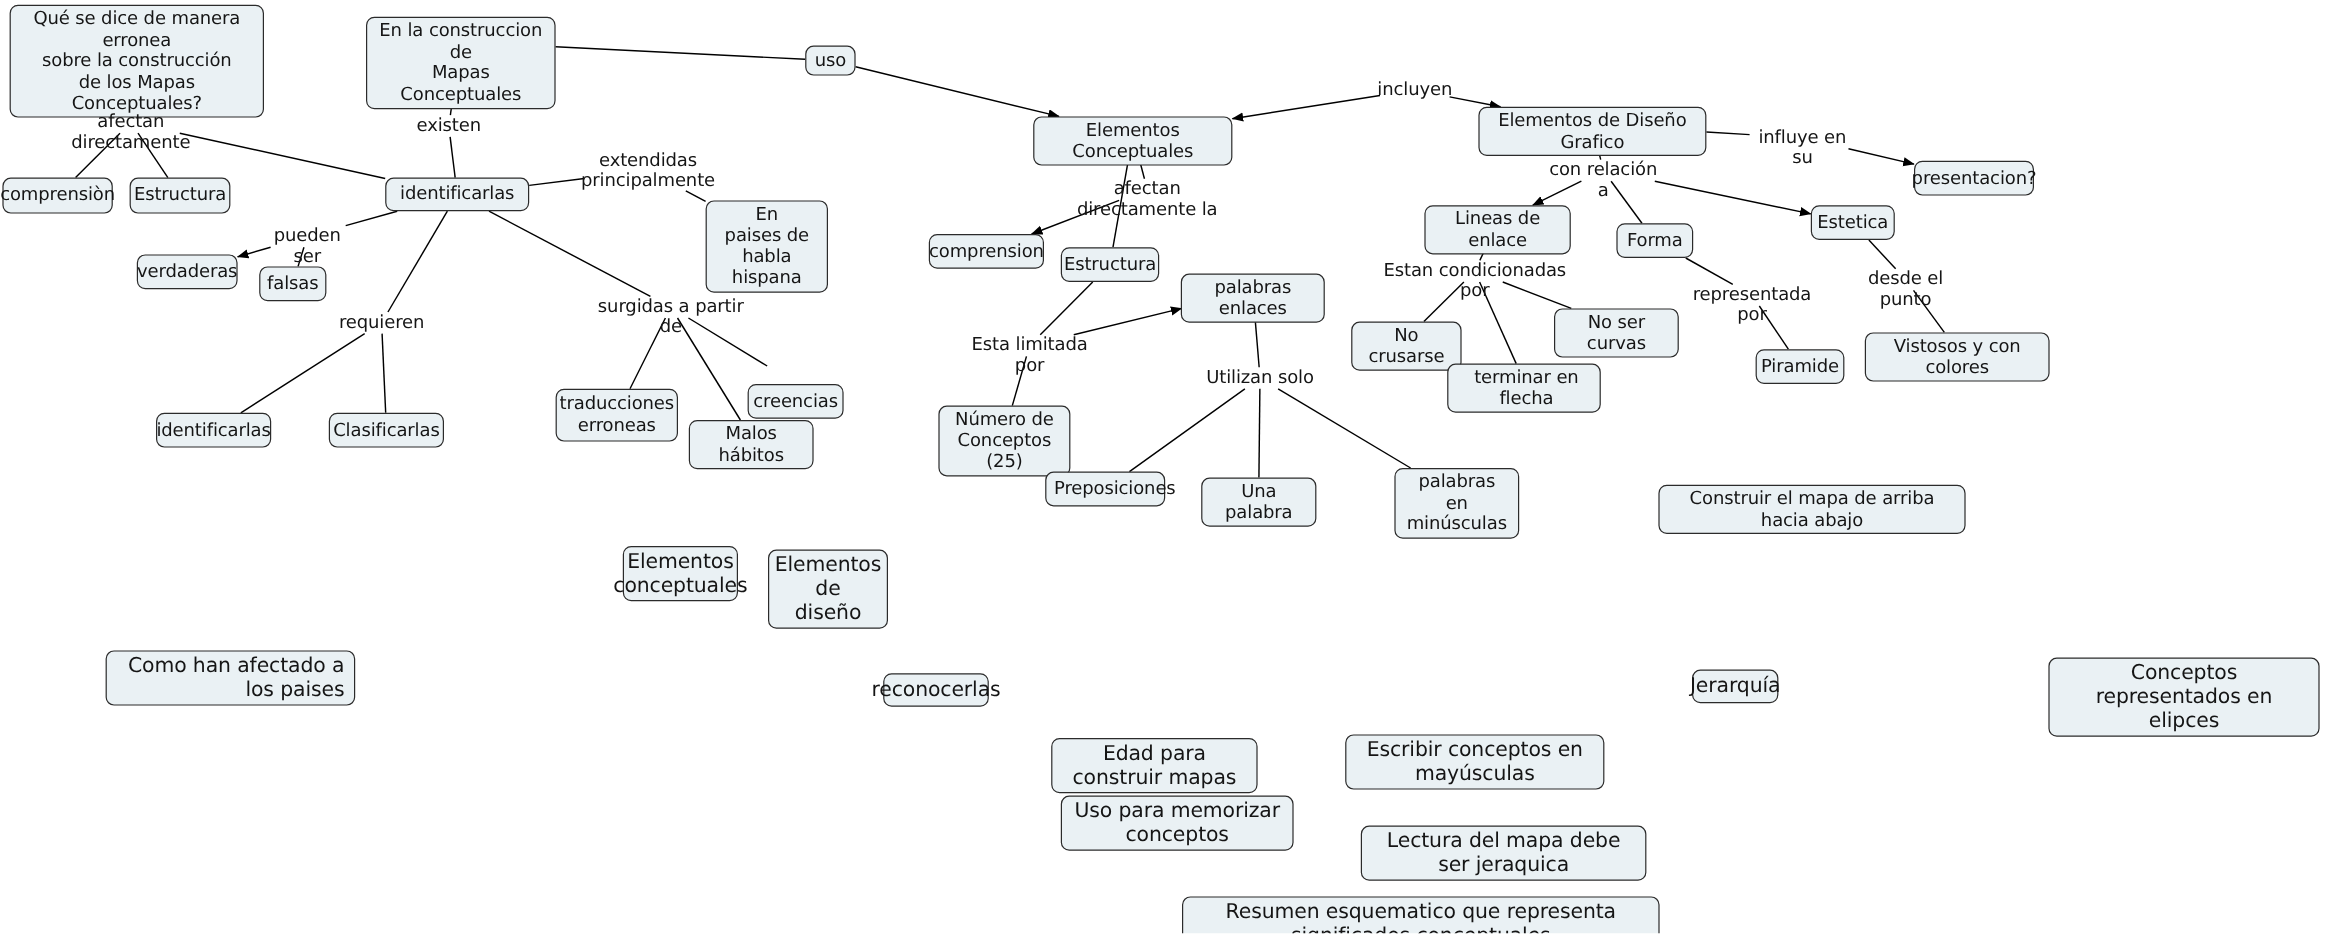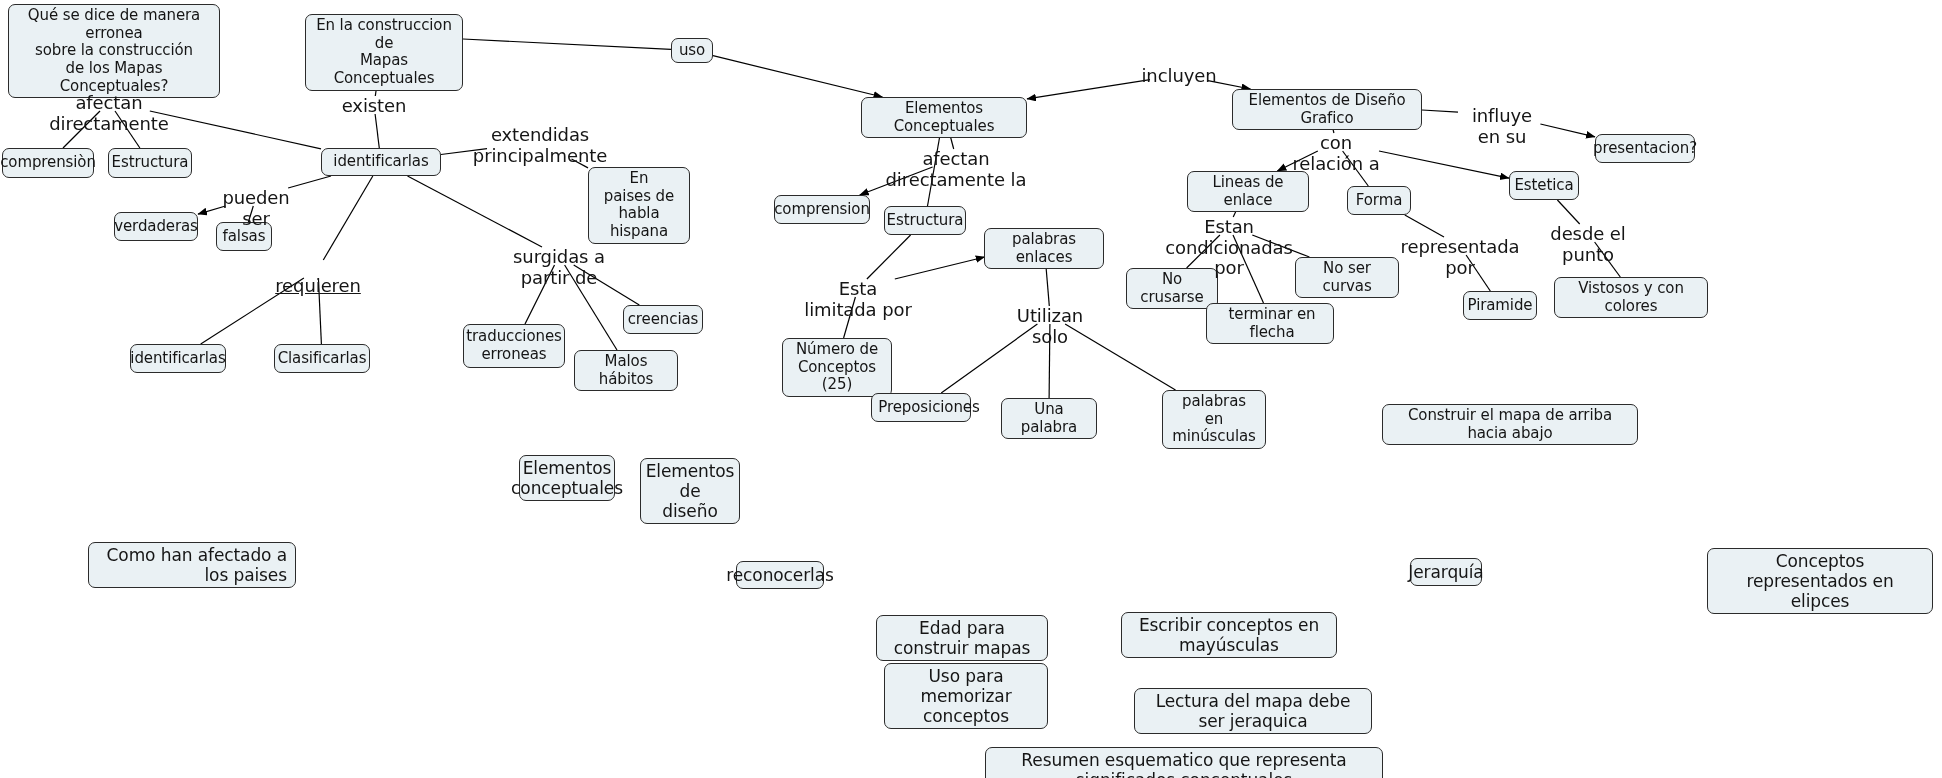--- a/index.html
+++ b/index.html
@@ -45,21 +45,21 @@
   }
   .linklabel {
     position: absolute;
     box-sizing: border-box;
     color: #151515;
     background: transparent;
     border: none;
     text-align: center;
     line-height: 1.15;
     white-space: pre-line;
-    font-size: 18px;
+    font-size: 15px;
     letter-spacing: -0.1px;
     display: flex;
     align-items: center;
     justify-content: center;
   }
   .node.tiny { font-size: 17px; }
 </style>
 </head>
 <body>
 
@@ -131,21 +131,21 @@
       <div class="node" style="left: 114px; top: 212px; width: 84px; min-height: 29px;">verdaderas</div>
       <div class="node" style="left: 216px; top: 222px; width: 56px; min-height: 29px;">falsas</div>
       <div class="node" style="left: 588px; top: 167px; width: 102px; min-height: 57px;">En
 paises de
 habla hispana</div>
       <div class="node" style="left: 130px; top: 344px; width: 96px; min-height: 29px;">identificarlas</div>
       <div class="node" style="left: 274px; top: 344px; width: 96px; min-height: 29px;">Clasificarlas</div>
       <div class="node" style="left: 463px; top: 324px; width: 102px; min-height: 44px;">traducciones
 erroneas</div>
       <div class="node" style="left: 574px; top: 350px; width: 104px; min-height: 29px;">Malos hábitos</div>
-      <div class="node" style="left: 623px; top: 305px; width: 80px; min-height: 29px;">creencias</div>
+      <div class="node" style="left: 623px; top: 320px; width: 80px; min-height: 29px;">creencias</div>
       <div class="node" style="left: 861px; top: 97px; width: 166px; min-height: 30px;">Elementos Conceptuales</div>
       <div class="node" style="left: 1232px; top: 89px; width: 190px; min-height: 30px;">Elementos de Diseño Grafico</div>
       <div class="node" style="left: 1595px; top: 134px; width: 100px; min-height: 29px;">presentacion?</div>
       <div class="node" style="left: 774px; top: 195px; width: 96px; min-height: 29px;">comprension</div>
       <div class="node" style="left: 884px; top: 206px; width: 82px; min-height: 29px;">Estructura</div>
       <div class="node" style="left: 984px; top: 228px; width: 120px; min-height: 29px;">palabras enlaces</div>
       <div class="node" style="left: 782px; top: 338px; width: 110px; min-height: 46px;">Número de
 Conceptos (25)</div>
       <div class="node" style="left: 871px; top: 393px; width: 100px; min-height: 29px; padding-left: 24px;">Preposiciones</div>
       <div class="node" style="left: 1001px; top: 398px; width: 96px; min-height: 29px;">Una  palabra</div>
@@ -163,31 +163,31 @@
       <div class="node tiny" style="left: 519px; top: 455px; width: 96px; min-height: 44px;">Elementos
 conceptuales</div>
       <div class="node tiny" style="left: 640px; top: 458px; width: 100px; min-height: 44px;">Elementos de
 diseño</div>
       <div class="node tiny" style="left: 88px; top: 542px; width: 208px; min-height: 28px; text-align: right;">Como han afectado a los paises</div>
       <div class="node tiny" style="left: 736px; top: 561px; width: 88px; min-height: 28px;">reconocerlas</div>
       <div class="node tiny" style="left: 1410px; top: 558px; width: 72px; min-height: 28px;">Jerarquía</div>
       <div class="node tiny" style="left: 1707px; top: 548px; width: 226px; min-height: 28px;">Conceptos representados en elipces</div>
       <div class="node tiny" style="left: 876px; top: 615px; width: 172px; min-height: 28px;">Edad para construir mapas</div>
       <div class="node tiny" style="left: 1121px; top: 612px; width: 216px; min-height: 28px;">Escribir conceptos en mayúsculas</div>
-      <div class="node tiny" style="left: 884px; top: 663px; width: 164px; min-height: 28px;">Uso para memorizar conceptos</div>
+      <div class="node tiny" style="left: 884px; top: 663px; width: 194px; min-height: 28px;">Uso para memorizar conceptos</div>
       <div class="node tiny" style="left: 1134px; top: 688px; width: 238px; min-height: 28px;">Lectura del mapa debe ser jeraquica</div>
       <div class="node tiny" style="left: 985px; top: 747px; width: 398px; min-height: 28px;">Resumen esquematico que representa significados conceptuales</div>
     </div>
   <div id="labels-group">
       <div class="linklabel" style="left: 42px; top: 93px; width: 134px; min-height: 18px;">afectan directamente</div>
       <div class="linklabel" style="left: 345px; top: 96px; width: 58px; min-height: 18px;">existen</div>
       <div class="linklabel" style="left: 487px; top: 125px; width: 106px; min-height: 34px;">extendidas
 principalmente</div>
       <div class="linklabel" style="left: 216px; top: 188px; width: 80px; min-height: 18px;">pueden ser</div>
-      <div class="linklabel" style="left: 284px; top: 276px; width: 68px; min-height: 18px; text-decoration: underline;">requieren</div>
+      <div class="linklabel" style="left: 284px; top: 260px; width: 68px; min-height: 18px;">requieren</div>
       <div class="linklabel" style="left: 497px; top: 247px; width: 124px; min-height: 18px;">surgidas a partir de</div>
       <div class="linklabel" style="left: 1150px; top: 66px; width: 58px; min-height: 18px;">incluyen</div>
       <div class="linklabel" style="left: 882px; top: 149px; width: 148px; min-height: 18px;">afectan directamente la</div>
       <div class="linklabel" style="left: 800px; top: 279px; width: 116px; min-height: 18px;">Esta limitada por</div>
       <div class="linklabel" style="left: 1005px; top: 306px; width: 90px; min-height: 18px;">Utilizan solo</div>
       <div class="linklabel" style="left: 1458px; top: 106px; width: 88px; min-height: 18px;">influye en su</div>
       <div class="linklabel" style="left: 1288px; top: 133px; width: 96px; min-height: 18px;">con relación a</div>
       <div class="linklabel" style="left: 1152px; top: 217px; width: 154px; min-height: 18px;">Estan condicionadas por</div>
       <div class="linklabel" style="left: 1404px; top: 237px; width: 112px; min-height: 18px;">representada por</div>
       <div class="linklabel" style="left: 1540px; top: 224px; width: 96px; min-height: 18px;">desde el punto</div>

